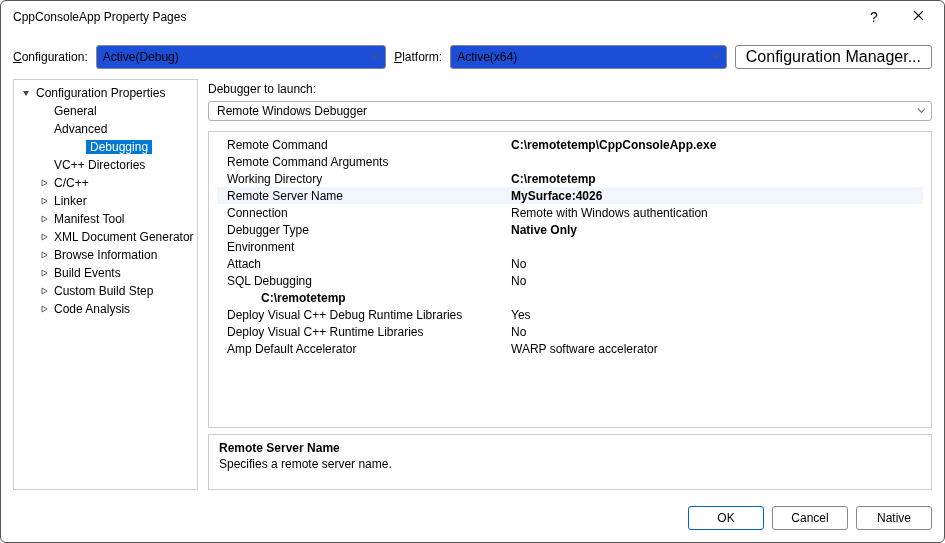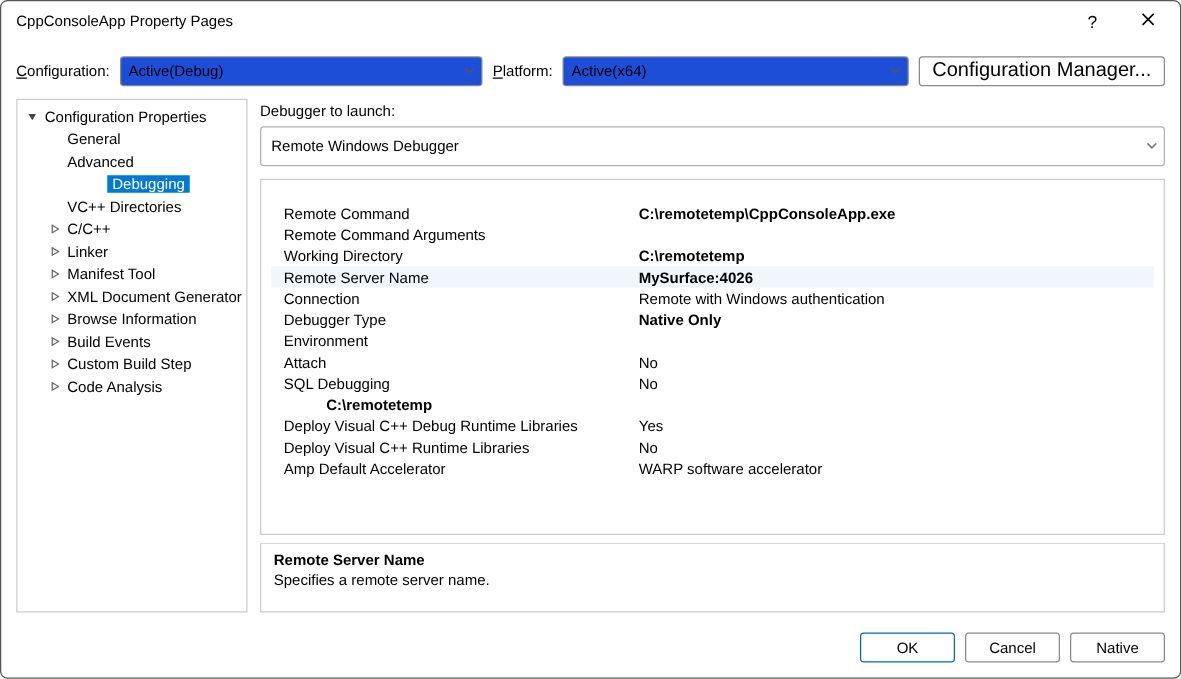--- a/index.html
+++ b/index.html
@@ -121,34 +121,34 @@
     min-width: 0;
   }
   .launch-lbl { height: 20px; display: flex; align-items: center; }
   .launch-combo-wrap {
     position: relative;
     margin: 2px 0 10px 0;
   }
   .launch-combo {
     border: 1px solid #b0b0b0;
     border-radius: 3px;
-    height: 32px;
+    height: 20px;
     width: 100%;
     padding: 3px 8px;
     display: flex;
     align-items: center;
     background: #fff;
   }
 
   .prop-grid {
     border: 1px solid #ccc;
     flex: 1;
     min-height: 0;
     overflow: auto;
-    padding: 18px 8px;
+    padding: 4px 8px;
   }
   .prop-row {
     display: flex;
     height: 17px;
     align-items: center;
   }
   .prop-row.hi { background: #f0f6fc; }
   .prop-row .k { width: 250px; padding-left: 10px; }
   .prop-row .v { flex: 1; margin-left: 44px; }
   .prop-row .v.b { font-weight: 600; }

